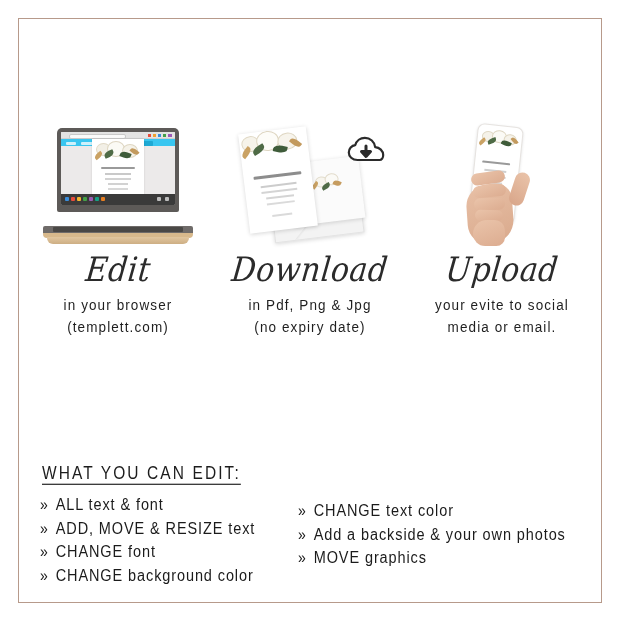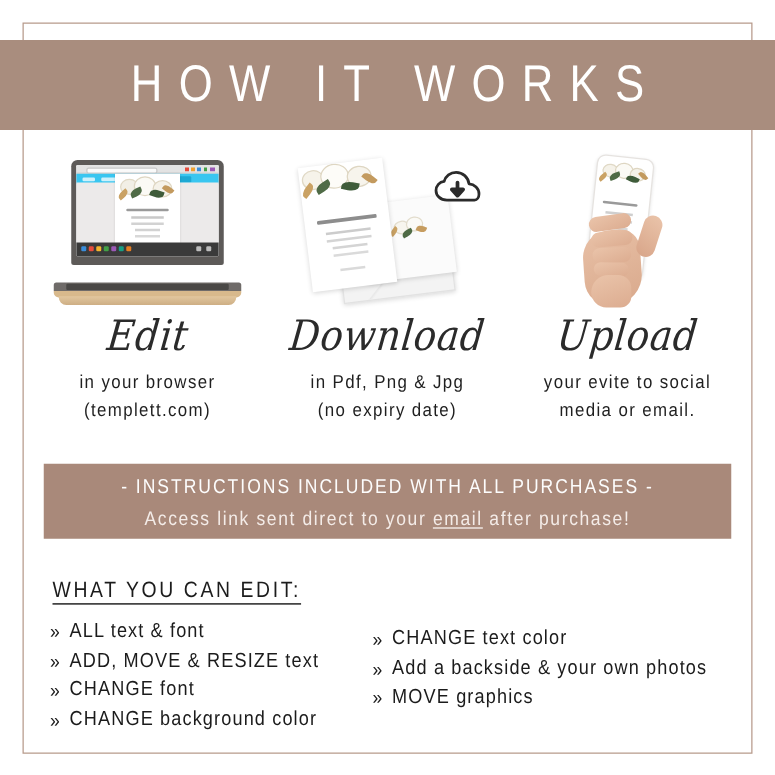--- a/index.html
+++ b/index.html
@@ -217,23 +217,20 @@
   .thumb{position:absolute;right:2px;top:6px;width:15px;height:34px;
     background:linear-gradient(200deg,#eac4aa,#d8a589);border-radius:9px;transform:rotate(18deg);}
 </style>
 </head>
 <body>
 
 <div class="page">
 
   <div class="frame"></div>
 
-  <div class="title-banner">
-    <div class="title">HOW IT WORKS</div>
-  </div>
 
   <div class="cols">
 
     <div class="col">
       <div class="art">
         <div class="laptop">
           <div class="lid">
             <div class="screen">
               <div class="brbar">
                   <div class="url"></div>
@@ -359,24 +356,20 @@
         </div>
       </div>
       <div class="script">Upload</div>
       <div class="caption">
         <div>your evite to social</div>
         <div>media or email.</div>
       </div>
     </div>
   </div>
 
-  <div class="instr-banner">
-    <div class="instr-line1">- INSTRUCTIONS INCLUDED WITH ALL PURCHASES -</div>
-    <div class="instr-line2"><span>Access link sent direct to your </span><u>email</u><span> after purchase!</span></div>
-  </div>
 
   <div class="edit-head">WHAT YOU CAN EDIT:</div>
 
   <div class="lists">
     <div class="list-col left">
       <div class="li">
           <span class="bullet">»</span>
           <span>ALL text &amp; font</span>
         </div>
       <div class="li">

